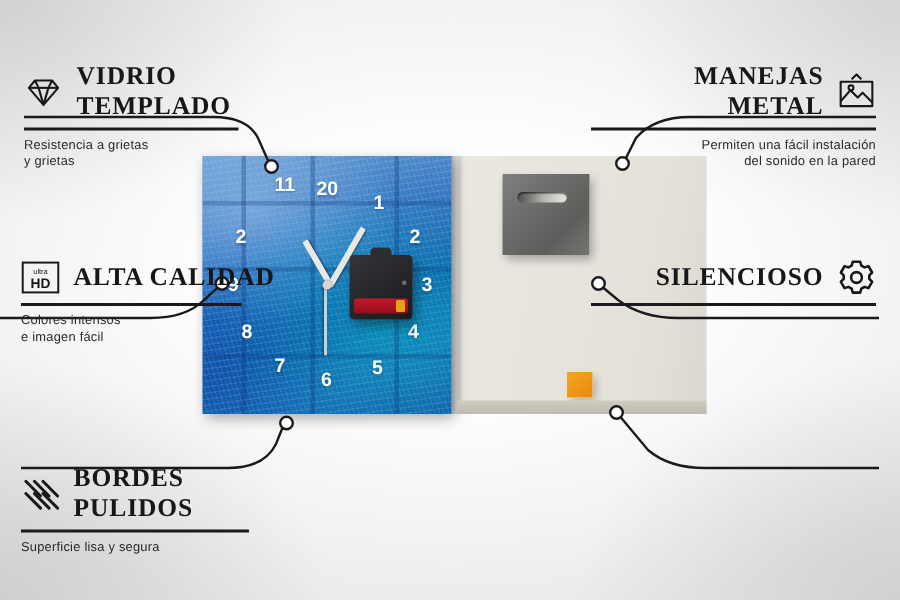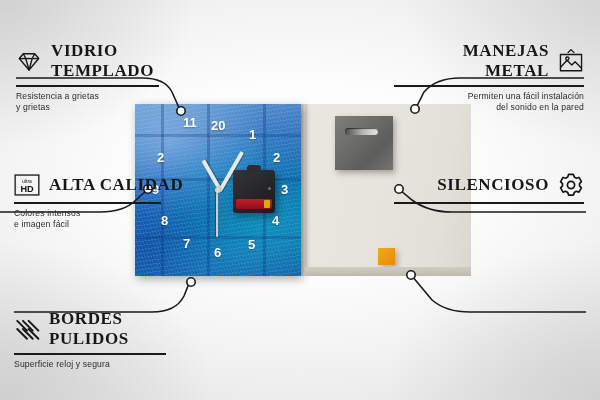--- a/index.html
+++ b/index.html
@@ -291,18 +291,18 @@
             <path d="M18,16 L30,28"></path>
         </g>
       </svg>
       <div class="title">
         <div>BORDES</div>
         <div>PULIDOS</div>
       </div>
     </div>
     <div class="rule" style="width:152px"></div>
     <div class="desc">
-      <div>Superficie reloj y segura</div>
+      <div>Superficie lisa y segura</div>
     </div>
   </div>
 
 
 </div>
 
 </body></html>

